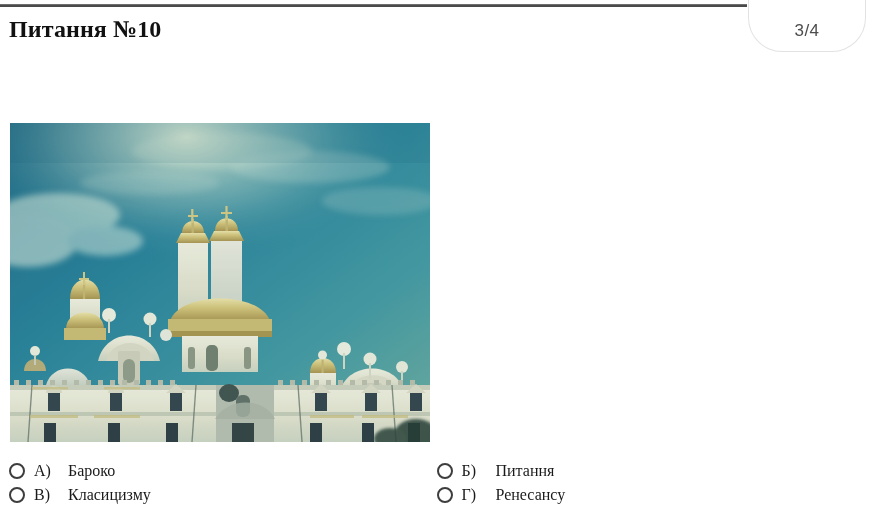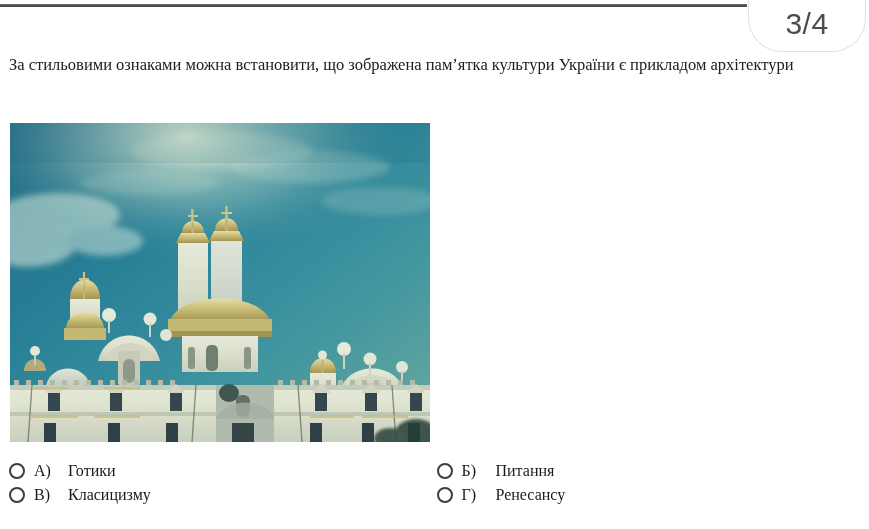--- a/index.html
+++ b/index.html
@@ -33,21 +33,21 @@
     border: 1px solid #e2e2e2;
     border-top: none;
     border-radius: 0 0 34px 34px;
     display: flex;
     align-items: flex-end;
     justify-content: center;
     padding-bottom: 12px;
   }
   .counter-text {
     font-family: "Liberation Sans", sans-serif;
-    font-size: 30px;
+    font-size: 17px;
     color: #4d4d4d;
     letter-spacing: 0.5px;
     line-height: 1;
   }
   
   .q-title {
     position: absolute;
     left: 9px; top: 16px;
     font-family: "Liberation Serif", serif;
     font-weight: bold;
@@ -116,22 +116,22 @@
 <body>
 
 <div class="page">
 
   <div class="top-rule"></div>
 
   <div class="counter-badge">
     <span class="counter-text">3/4</span>
   </div>
 
-
-  <div class="q-prompt">За стильовими ознаками можна встановити, що зображена пам’ятка культури України є прикладом архітектури</div>
+  <div class="q-title">Питання №10</div>
+
 
   <div class="figure-wrap">
     <svg viewBox="0 0 420 319" xmlns="http://www.w3.org/2000/svg">
       <defs>
         <linearGradient id="sky" x1="0" y1="0" x2="1" y2="1">
           <stop offset="0%" stop-color="#17617f"></stop>
           <stop offset="35%" stop-color="#1f7b96"></stop>
           <stop offset="70%" stop-color="#3b94a0"></stop>
           <stop offset="100%" stop-color="#6aa99c"></stop>
         </linearGradient>
@@ -332,21 +332,21 @@
       <rect x="0" y="0" width="420" height="319" fill="#7fb3a8" opacity="0.10"></rect>
       <rect x="0" y="0" width="420" height="40" fill="#0d4f68" opacity="0.10"></rect>
     </svg>
   </div>
 
   <div class="options">
     <div class="opt-row">
       <div class="opt-cell">
         <span class="radio"></span>
         <span class="opt-letter">А)</span>
-        <span class="opt-label">Готики</span>
+        <span class="opt-label">Бароко</span>
       </div>
       <div class="opt-cell">
         <span class="radio"></span>
         <span class="opt-letter">Б)</span>
         <span class="opt-label">Питання</span>
       </div>
     </div>
     <div class="opt-row">
       <div class="opt-cell">
         <span class="radio"></span>

